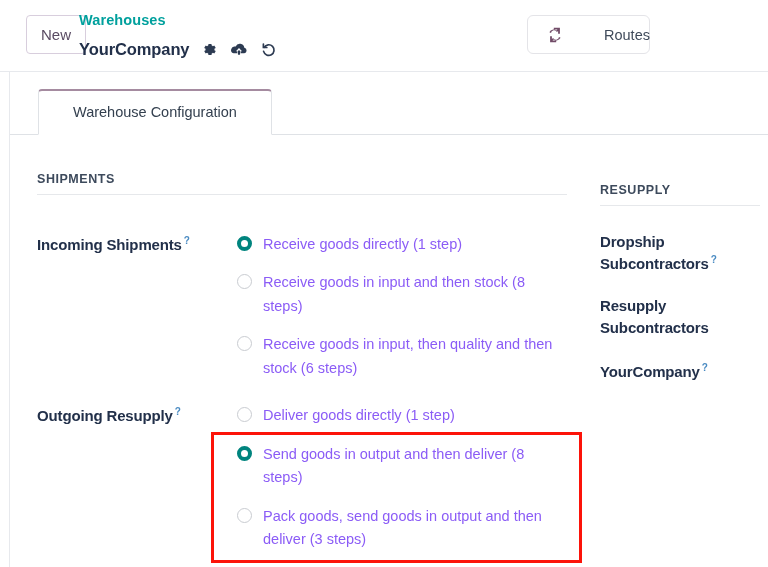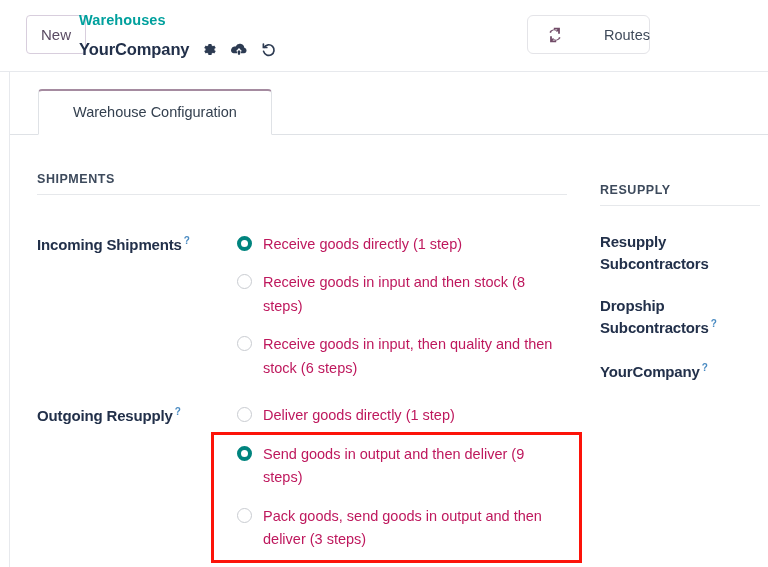--- a/index.html
+++ b/index.html
@@ -193,21 +193,21 @@
     border: 1px solid #c9ccd1;
     background: #ffffff;
     margin-top: 3px;
     margin-right: 11px;
   }
   .radio-option.checked .radio-dot {
     border: 4.5px solid #00847e;
     background: #ffffff;
   }
   .radio-text {
-    color: #be185d;
+    color: #8b5cf6;
     font-size: 14.5px;
     line-height: 1.62;
     max-width: 320px;
   }
 
   
   .resupply-item {
     margin-top: 22px;
     color: #22304a;
     font-size: 15px;
@@ -308,39 +308,39 @@
         <div class="field-label">
           <span>Outgoing Resupply</span><span class="help-mark">?</span>
         </div>
         <div class="radio-group">
           <label class="radio-option">
             <span class="radio-dot"></span>
             <span class="radio-text">Deliver goods directly (1 step)</span>
           </label>
           <label class="radio-option checked">
             <span class="radio-dot"></span>
-            <span class="radio-text">Send goods in output and then deliver (9 steps)</span>
+            <span class="radio-text">Send goods in output and then deliver (8 steps)</span>
           </label>
           <label class="radio-option">
             <span class="radio-dot"></span>
             <span class="radio-text">Pack goods, send goods in output and then deliver (3 steps)</span>
           </label>
         </div>
       </div>
     </div>
 
     <div id="col-resupply">
       <div class="group-title">RESUPPLY</div>
 
       <div id="resupply-list">
         <div class="resupply-item">
+          <span>Dropship Subcontractors</span><span class="help-mark">?</span>
+        </div>
+        <div class="resupply-item">
           <span>Resupply Subcontractors</span><span class="help-mark"></span>
-        </div>
-        <div class="resupply-item">
-          <span>Dropship Subcontractors</span><span class="help-mark">?</span>
         </div>
         <div class="resupply-item">
           <span>YourCompany</span><span class="help-mark">?</span>
         </div>
       </div>
     </div>
 
   </div>
 </div>
 

